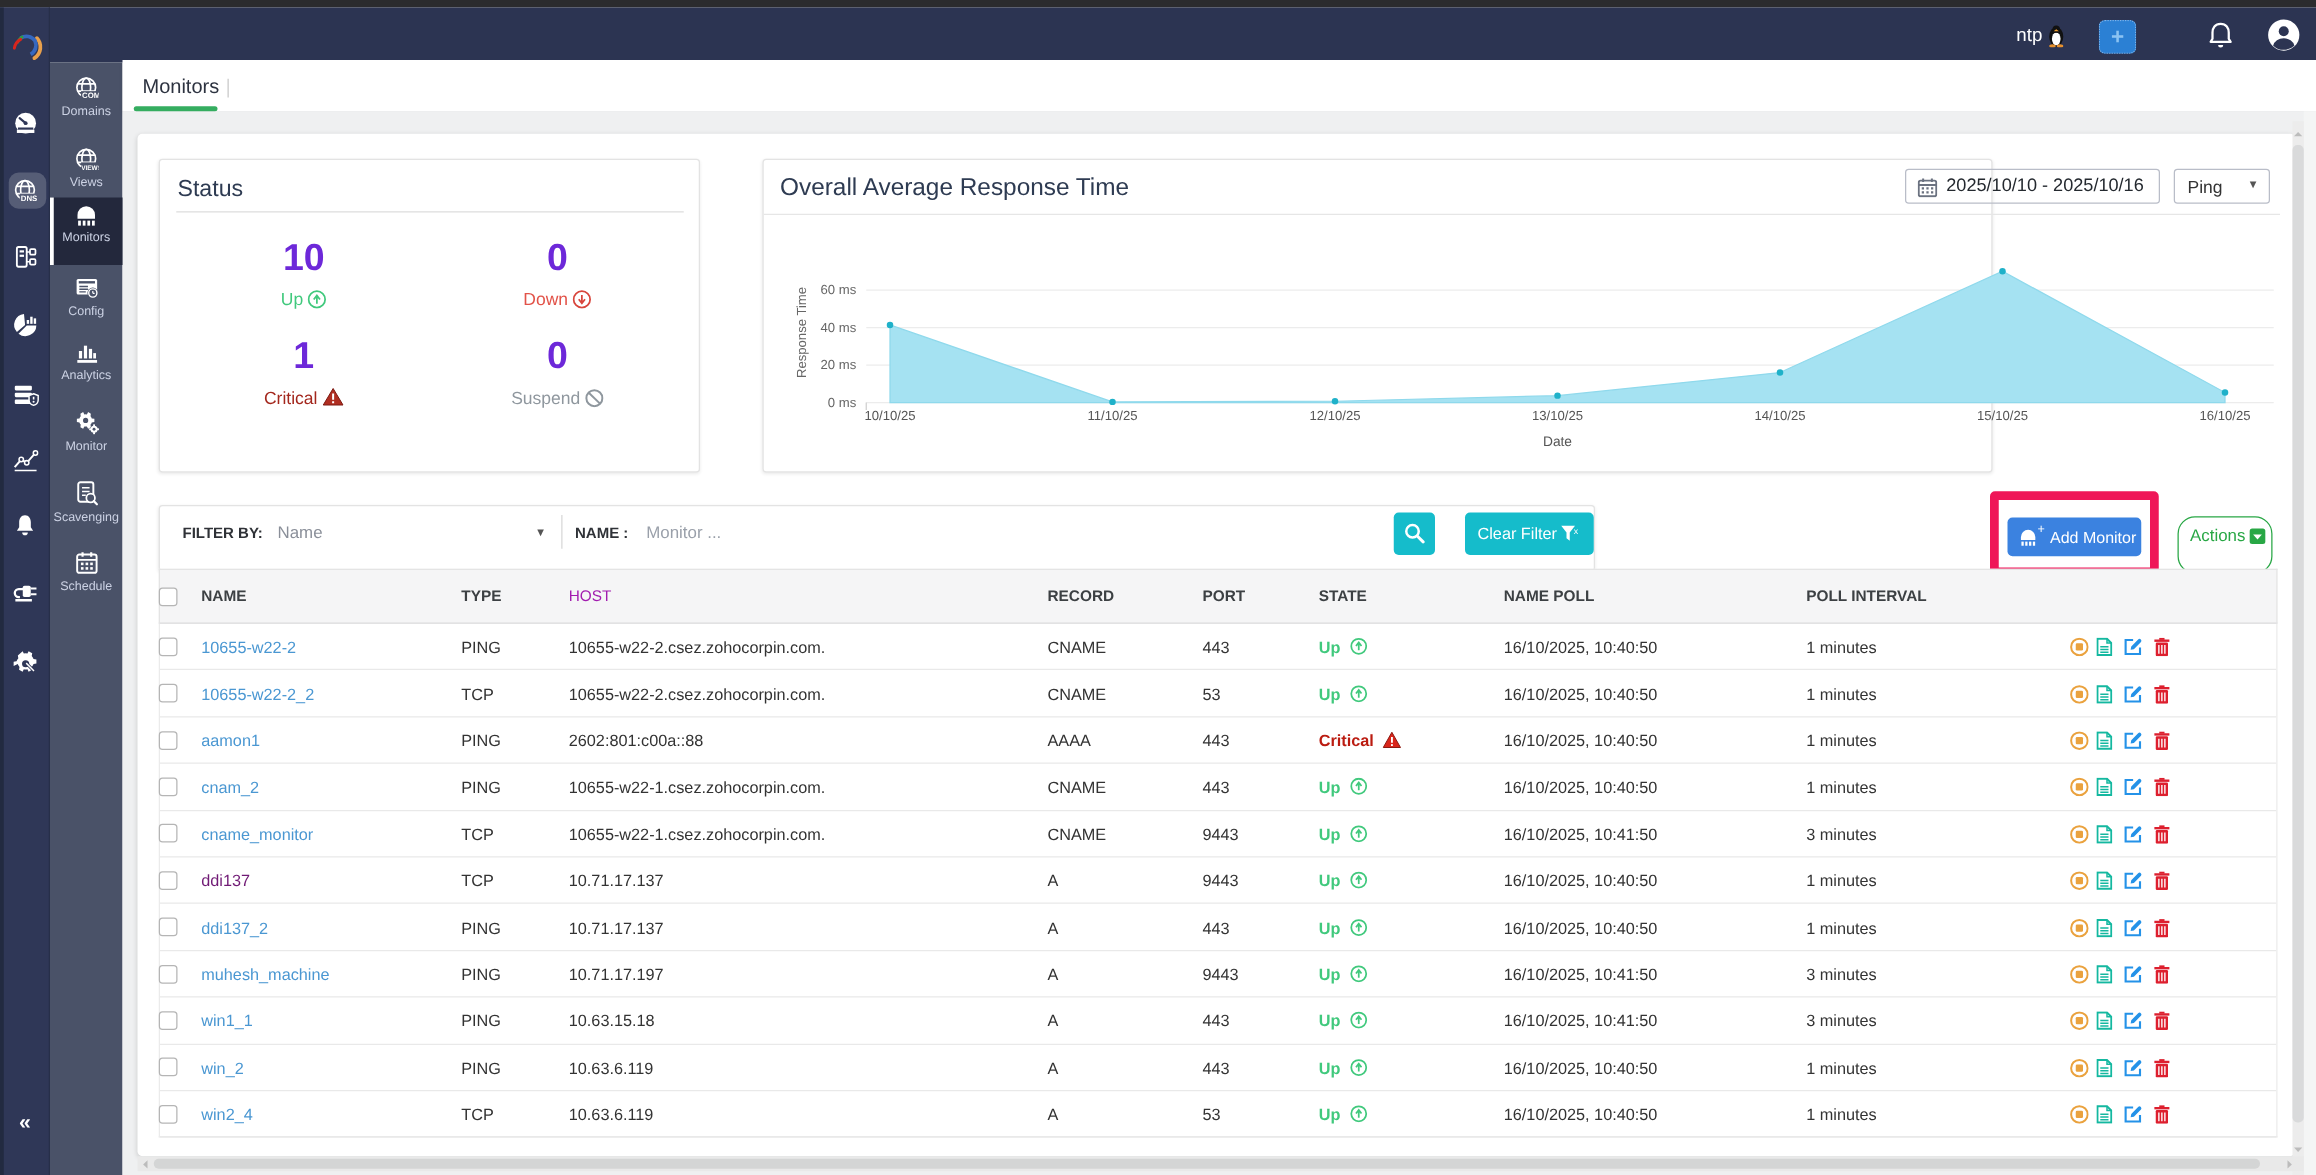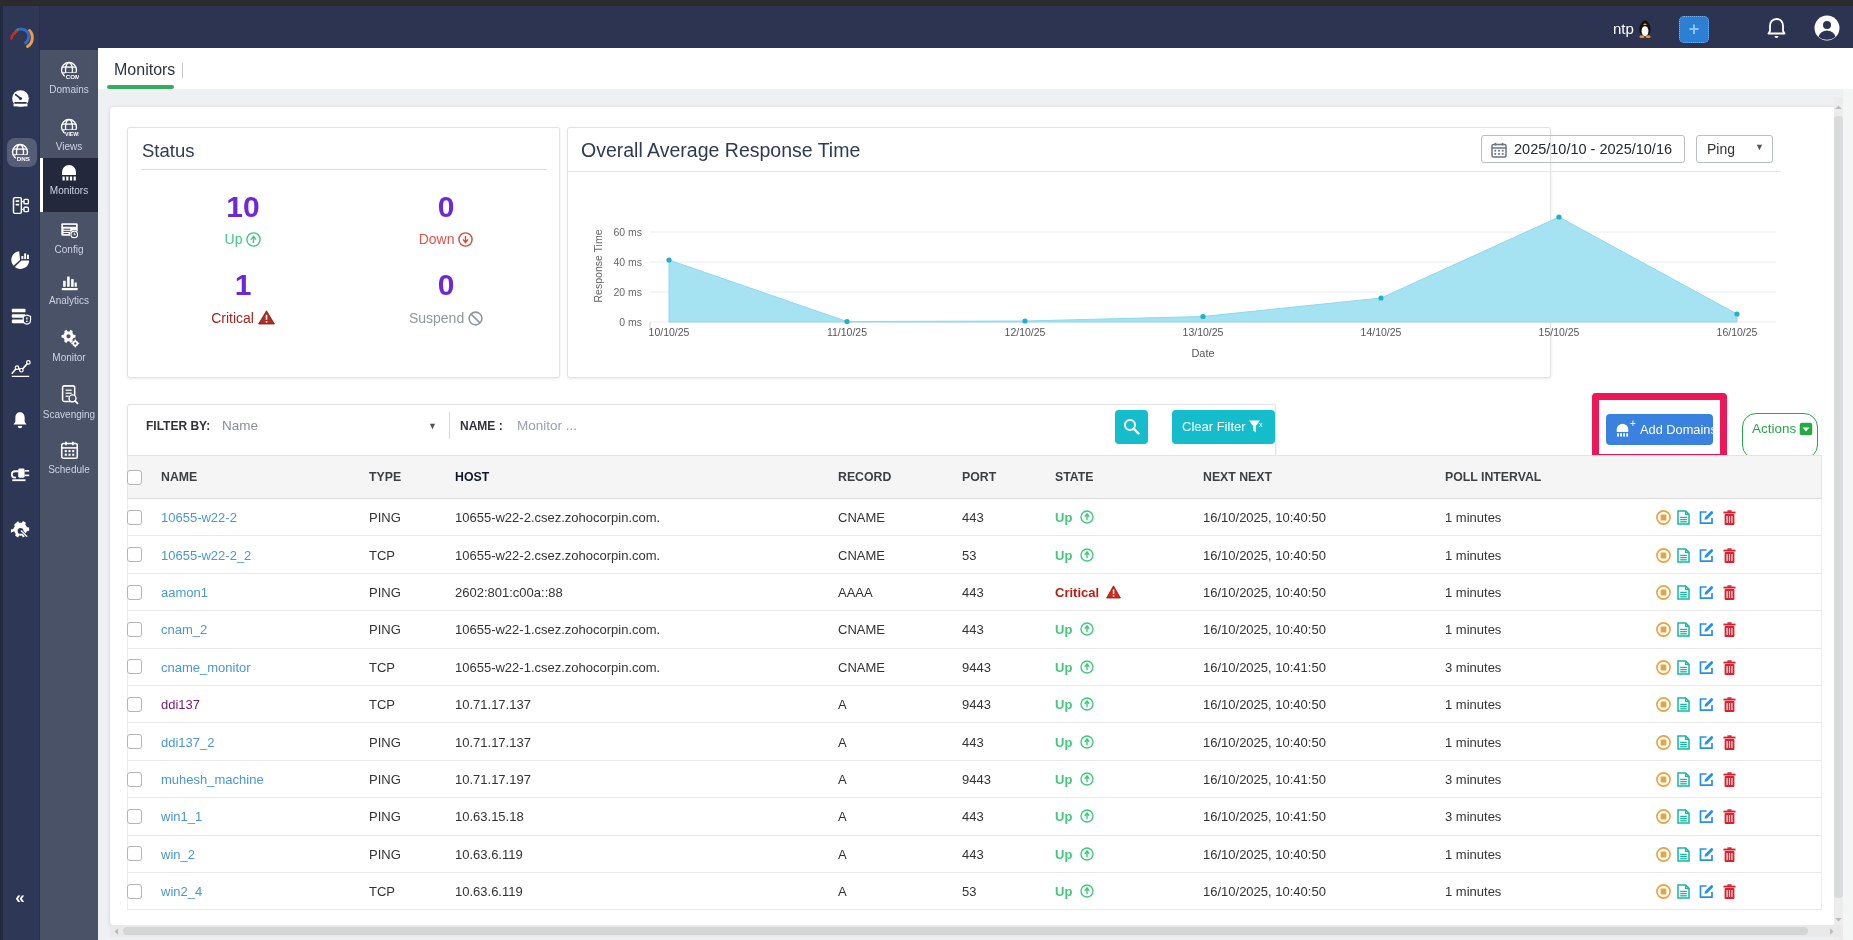--- a/index.html
+++ b/index.html
@@ -282,21 +282,21 @@
         <rect x="7.7" y="4.8" width="1.6" height="5" fill="#fff"></rect>
         <rect x="7.7" y="11" width="1.6" height="1.6" fill="#fff"></rect>
       </svg></div>
   <div class="abs tdark" style="left:268px;top:140px;width:100px;text-align:center;font-size:30px;font-weight:700">0</div>
   <div class="abs" style="left:268px;top:182px;width:100px;text-align:center;font-size:14px;color:#8f979e">Suspend <svg width="15" height="15" viewBox="0 0 15 15" style="vertical-align:-3px">
         <circle cx="7.5" cy="7.5" r="6.4" fill="none" stroke="#8f979e" stroke-width="1.6"></circle>
         <line x1="3" y1="3.2" x2="12" y2="11.9" stroke="#8f979e" stroke-width="1.6"></line>
       </svg></div>
 </div>
 
-<div class="card" style="left:567px;top:127px;width:984px;height:251px">
+<div class="card" style="left:610px;top:127px;width:984px;height:251px">
   <div class="abs" style="left:13px;top:11px;font-size:19.5px;color:#2e3b52">Overall Average Response Time</div>
   <div class="abs" style="left:0px;top:43px;width:1213px;height:1px;background:#e6e6e6"></div>
   <div class="abs" style="left:913px;top:7px;width:204px;height:28px;border:1px solid #b9bdc8;border-radius:3px">
     <svg style="position:absolute;left:9px;top:6px" width="16" height="16" viewBox="0 0 16 16">
         <rect x="1" y="2.5" width="14" height="12.5" rx="1.5" fill="none" stroke="#6b7280" stroke-width="1.5"></rect>
         <line x1="1" y1="6" x2="15" y2="6" stroke="#6b7280" stroke-width="1.5"></line>
         <line x1="4.5" y1="0.8" x2="4.5" y2="3.5" stroke="#6b7280" stroke-width="1.6"></line>
         <line x1="11.5" y1="0.8" x2="11.5" y2="3.5" stroke="#6b7280" stroke-width="1.6"></line>
         <g fill="#6b7280">
           <rect x="3.4" y="7.8" width="1.8" height="1.8"></rect>
@@ -370,39 +370,39 @@
     <svg style="position:absolute;left:7px;top:9px" width="19" height="14" viewBox="0 0 22 17">
       <path d="M4 11 L4 8 A 7 7 0 0 1 18 8 L18 11 Z" fill="#fff"></path>
       <g fill="#fff">
         <rect x="4.5" y="12.5" width="2.2" height="4"></rect>
         <rect x="8.2" y="12.5" width="2.2" height="4"></rect>
         <rect x="11.9" y="12.5" width="2.2" height="4"></rect>
         <rect x="15.6" y="12.5" width="2.2" height="4"></rect>
       </g>
     </svg>
     <span style="position:absolute;left:24px;top:-6px;font-size:10px">+</span>
-    <span style="position:absolute;left:34px;white-space:nowrap">Add Domains</span>
+    <span style="position:absolute;left:34px;white-space:nowrap">Add Monitor</span>
   </div>
 <div class="abs" style="left:1742px;top:413px;width:76px;height:46px;background:#fff;border:1.5px solid #28a745;border-radius:14px;color:#28a745;font-size:13.5px;line-height:30px">
     <span style="position:absolute;left:9px">Actions</span>
     <svg style="position:absolute;left:56px;top:8px" width="14" height="14" viewBox="0 0 14 14">
       <rect x="0.75" y="0.75" width="12.5" height="12.5" rx="2" fill="#28a745"></rect>
       <path d="M3.5 5.5 L10.5 5.5 L7 9.5 Z" fill="#fff"></path>
     </svg>
   </div>
 
 <div class="abs" style="left:127px;top:455px;width:1695px;height:44px;background:#f5f5f6;border:1px solid #e4e4e4;border-bottom:1px solid #dcdcdc"></div>
 <div class="abs" style="left:127px;top:470px;width:15px;height:15px;border:1px solid #b5b5b5;border-radius:3px;background:#fff"></div>
 <div class="abs" style="left:161px;top:470px;font-size:12.3px;font-weight:700;color:#3c4043">NAME</div>
 <div class="abs" style="left:369px;top:470px;font-size:12.3px;font-weight:700;color:#3c4043">TYPE</div>
-<div class="abs" style="left:455px;top:470px;font-size:12.3px;font-weight:700;color:#0f172a">HOST</div>
+<div class="abs" style="left:455px;top:470px;font-size:12.3px;font-weight:400;color:#a21caf">HOST</div>
 <div class="abs" style="left:838px;top:470px;font-size:12.3px;font-weight:700;color:#3c4043">RECORD</div>
 <div class="abs" style="left:962px;top:470px;font-size:12.3px;font-weight:700;color:#3c4043">PORT</div>
 <div class="abs" style="left:1055px;top:470px;font-size:12.3px;font-weight:700;color:#3c4043">STATE</div>
-<div class="abs" style="left:1203px;top:470px;font-size:12.3px;font-weight:700;color:#3c4043">NEXT NEXT</div>
+<div class="abs" style="left:1203px;top:470px;font-size:12.3px;font-weight:700;color:#3c4043">NAME POLL</div>
 <div class="abs" style="left:1445px;top:470px;font-size:12.3px;font-weight:700;color:#3c4043">POLL INTERVAL</div>
 <div class="abs" style="left:127px;top:499px;width:1695px;height:411px;border-left:1px solid #ebebeb;border-right:1px solid #ebebeb;border-bottom:1px solid #e4e4e4"></div>
 <div class="abs" style="left:128px;top:535.4px;width:1693px;height:1px;background:#e9e9e9"></div>
 <div class="abs" style="left:127px;top:509.7px;width:15px;height:15px;border:1px solid #b5b5b5;border-radius:3px;background:#fff"></div>
 <div class="abs" style="left:161px;top:510.2px;font-size:13px;color:#4a97d2">10655-w22-2</div>
 <div class="abs" style="left:369px;top:510.2px;font-size:13px;color:#333">PING</div>
 <div class="abs" style="left:455px;top:510.2px;font-size:13px;color:#333">10655-w22-2.csez.zohocorpin.com.</div>
 <div class="abs" style="left:838px;top:510.2px;font-size:13px;color:#333">CNAME</div>
 <div class="abs" style="left:962px;top:510.2px;font-size:13px;color:#333">443</div>
 <div class="abs" style="left:1055px;top:510.2px;font-size:13px;font-weight:700;color:#41c97d">Up&nbsp;&nbsp;<svg width="14" height="14" viewBox="0 0 14 14" style="vertical-align:-2px">

